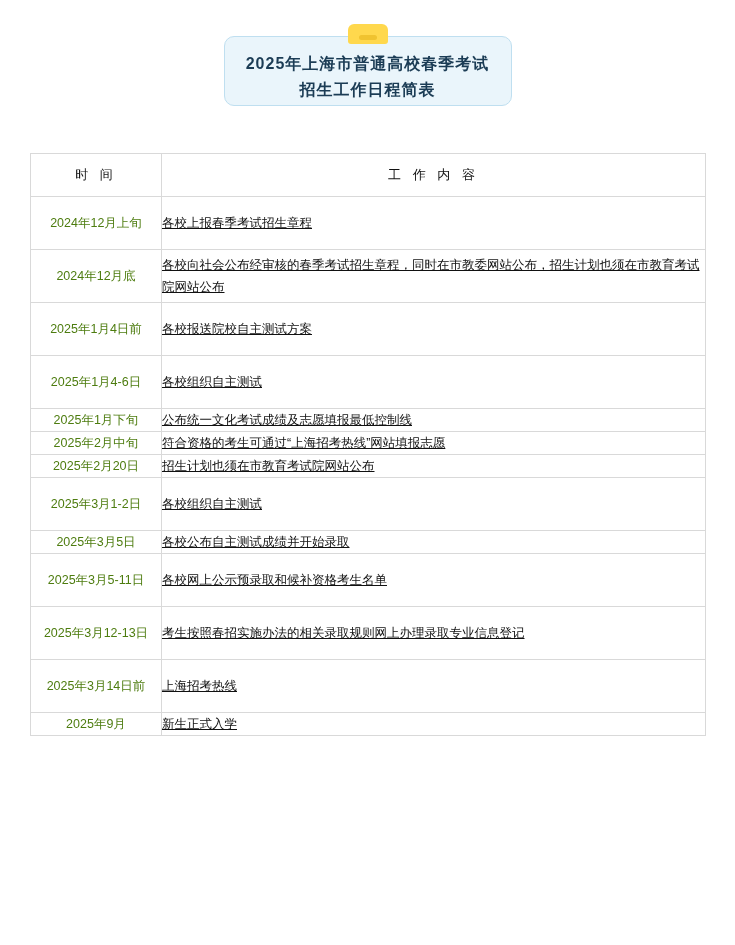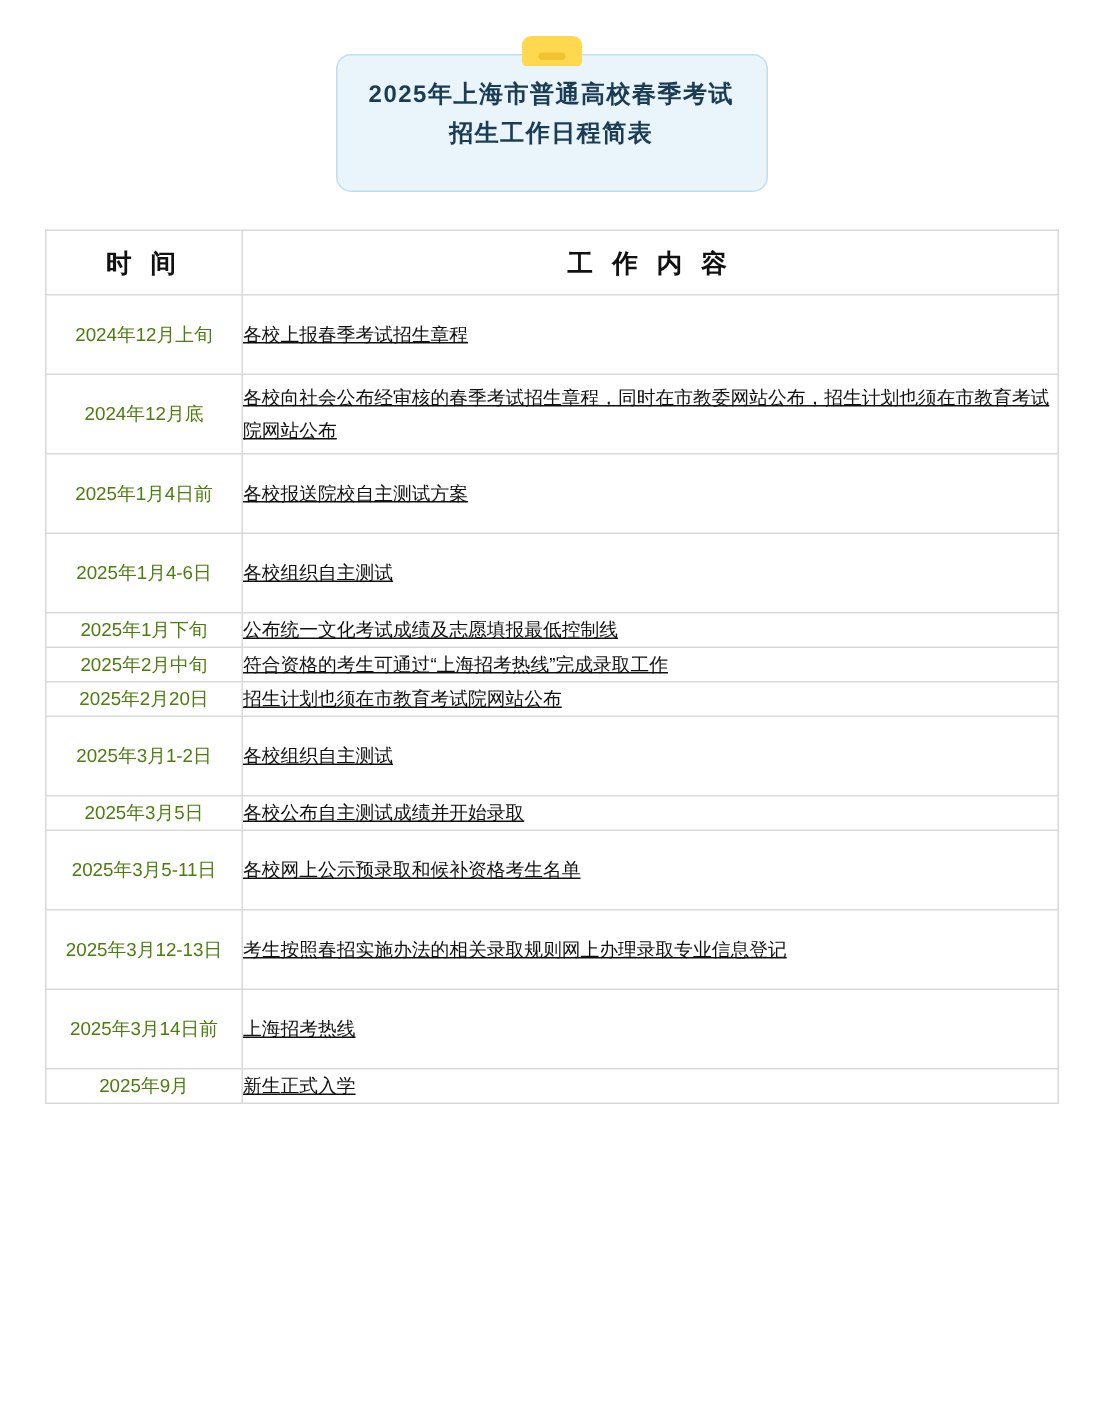--- a/index.html
+++ b/index.html
@@ -24,21 +24,21 @@
     display: flex;
     justify-content: center;
   }
   .banner {
     position: relative;
     width: 288px;
     box-sizing: border-box;
     background: #eaf5fb;
     border: 1px solid #bfdff0;
     border-radius: 10px;
-    padding: 14px 10px 24px 10px;
+    padding: 14px 10px 2px 10px;
     text-align: center;
   }
   .banner-clip {
     position: absolute;
     top: -13px;
     left: 50%;
     transform: translateX(-50%);
     width: 40px;
     height: 20px;
     background: #ffd84d;
@@ -79,22 +79,22 @@
   table.schedule th,
   table.schedule td {
     border: 1px solid #d9d9d9;
     padding: 0;
   }
   col.c-time { width: 131px; }
   col.c-content { width: 544px; }
 
   th.head {
     height: 42px;
-    font-size: 17px;
-    font-weight: bold;
+    font-size: 13px;
+    font-weight: normal;
     letter-spacing: 4px;
     text-align: center;
     color: #111;
   }
   td.time {
     text-align: center;
     vertical-align: middle;
     padding: 9px 8px;
     line-height: 20px;
     color: #4d7c0f;
@@ -148,21 +148,21 @@
       <tr class="row-h-2">
         <td class="time">2025年1月4-6日</td>
         <td class="content">各校组织自主测试</td>
       </tr>
       <tr>
         <td class="time">2025年1月下旬</td>
         <td class="content">公布统一文化考试成绩及志愿填报最低控制线</td>
       </tr>
       <tr>
         <td class="time">2025年2月中旬</td>
-        <td class="content">符合资格的考生可通过“上海招考热线”完成录取工作</td>
+        <td class="content">符合资格的考生可通过“上海招考热线”网站填报志愿</td>
       </tr>
       <tr>
         <td class="time">2025年2月20日</td>
         <td class="content">招生计划也须在市教育考试院网站公布</td>
       </tr>
       <tr class="row-h-2">
         <td class="time">2025年3月1-2日</td>
         <td class="content">各校组织自主测试</td>
       </tr>
       <tr>

